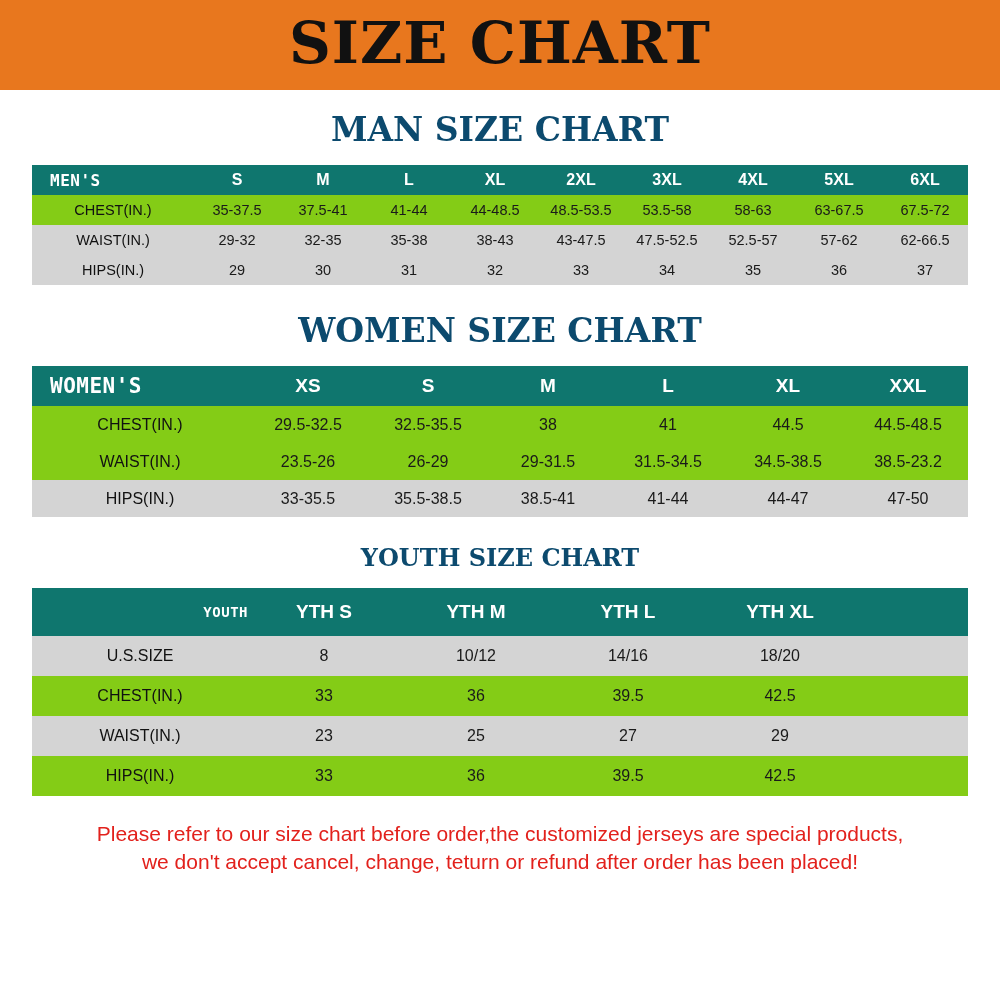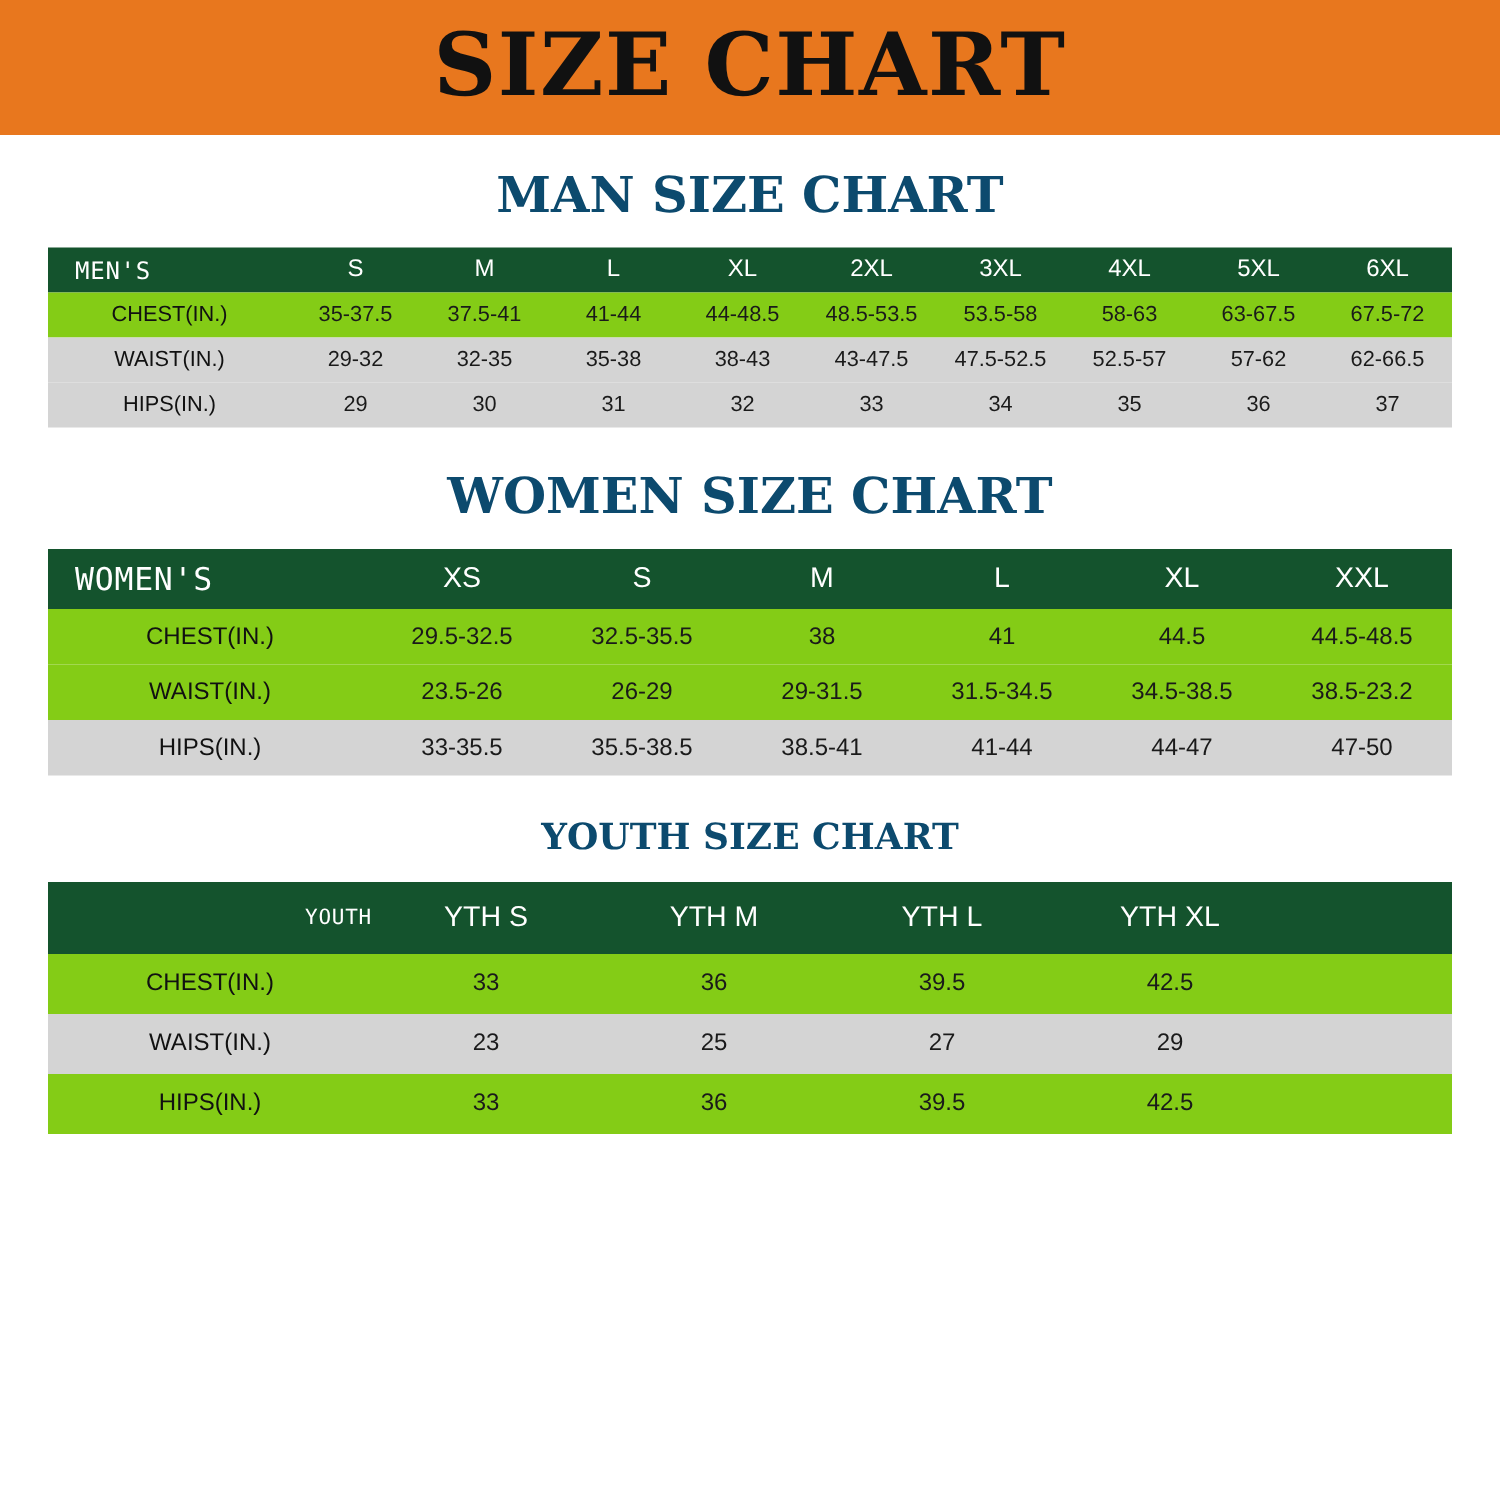--- a/index.html
+++ b/index.html
@@ -60,23 +60,23 @@
   th, td {
     padding: 0;
     height: 31px;
     font-size: 15px;
     color: #1a1a1a;
     text-align: center;
     vertical-align: middle;
     font-weight: normal;
   }
   thead th {
-    background: #14532d;
+    background: #0f766e;
     color: #ffffff;
-    font-weight: normal;
+    font-weight: bold;
     font-size: 17px;
     height: 39px;
   }
   thead th.label-cell {
     text-align: left;
     padding-left: 18px;
     font-family: "DejaVu Sans Mono", monospace;
     font-size: 19px;
     letter-spacing: 0.5px;
   }
@@ -252,20 +252,28 @@
       <tr>
         <th class="label-cell">YOUTH</th>
         <th>YTH S</th>
         <th>YTH M</th>
         <th>YTH L</th>
         <th>YTH XL</th>
         <th></th>
       </tr>
     </thead>
     <tbody>
+      <tr class="even">
+        <td class="label-cell">U.S.SIZE</td>
+        <td>8</td>
+        <td>10/12</td>
+        <td>14/16</td>
+        <td>18/20</td>
+        <td></td>
+      </tr>
       <tr class="odd">
         <td class="label-cell">CHEST(IN.)</td>
         <td>33</td>
         <td>36</td>
         <td>39.5</td>
         <td>42.5</td>
         <td></td>
       </tr>
       <tr class="even">
         <td class="label-cell">WAIST(IN.)</td>
@@ -281,13 +289,15 @@
         <td>36</td>
         <td>39.5</td>
         <td>42.5</td>
         <td></td>
       </tr>
     </tbody>
   </table>
 </div>
 
 <div class="note">
+  <div>Please refer to our size chart before order,the customized jerseys are special products,</div>
+  <div>we don't accept cancel, change, teturn or refund after order has been placed!</div>
 </div>
 
 </body></html>

